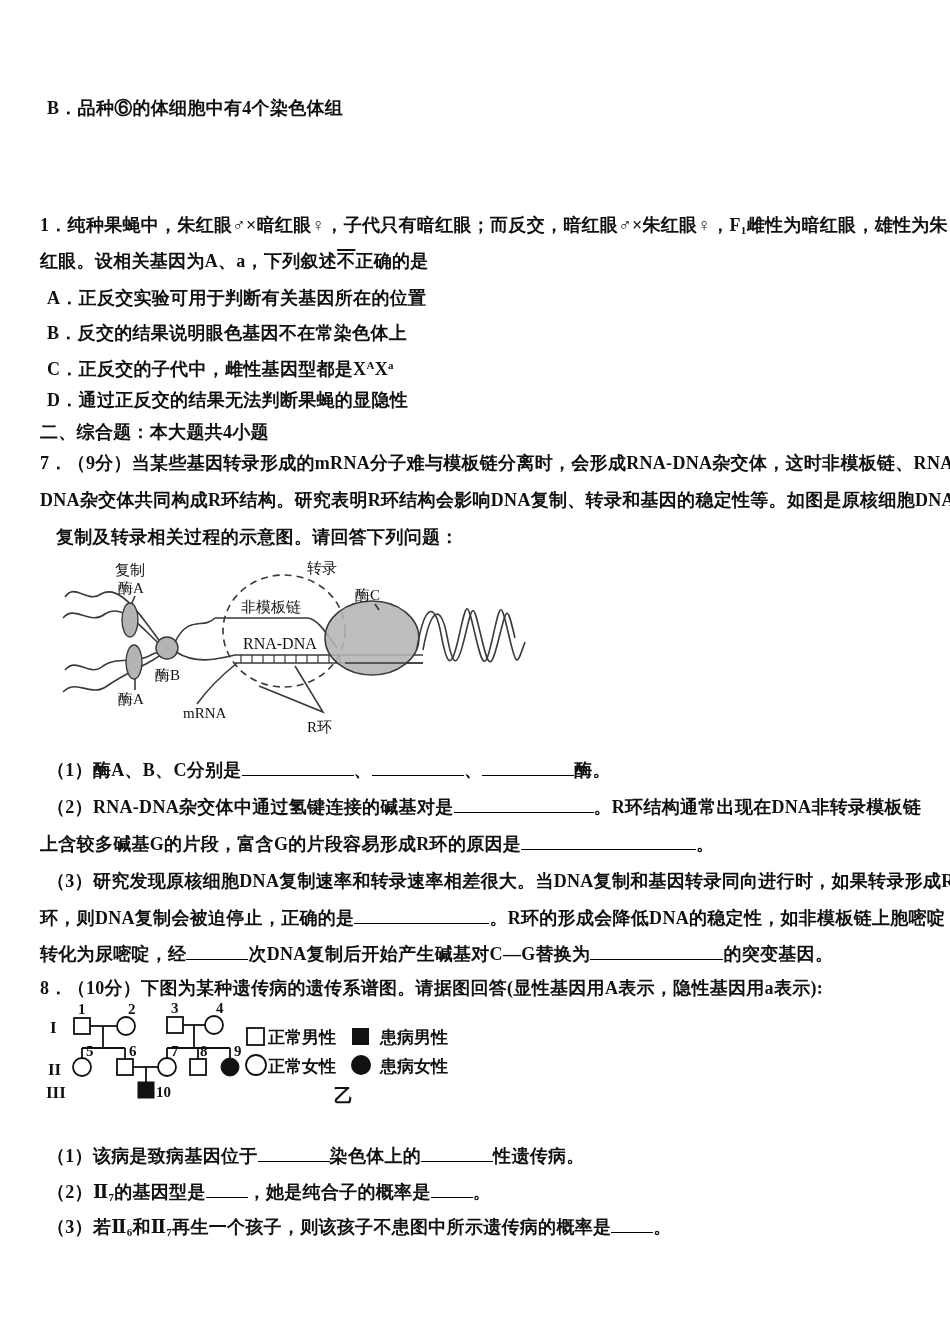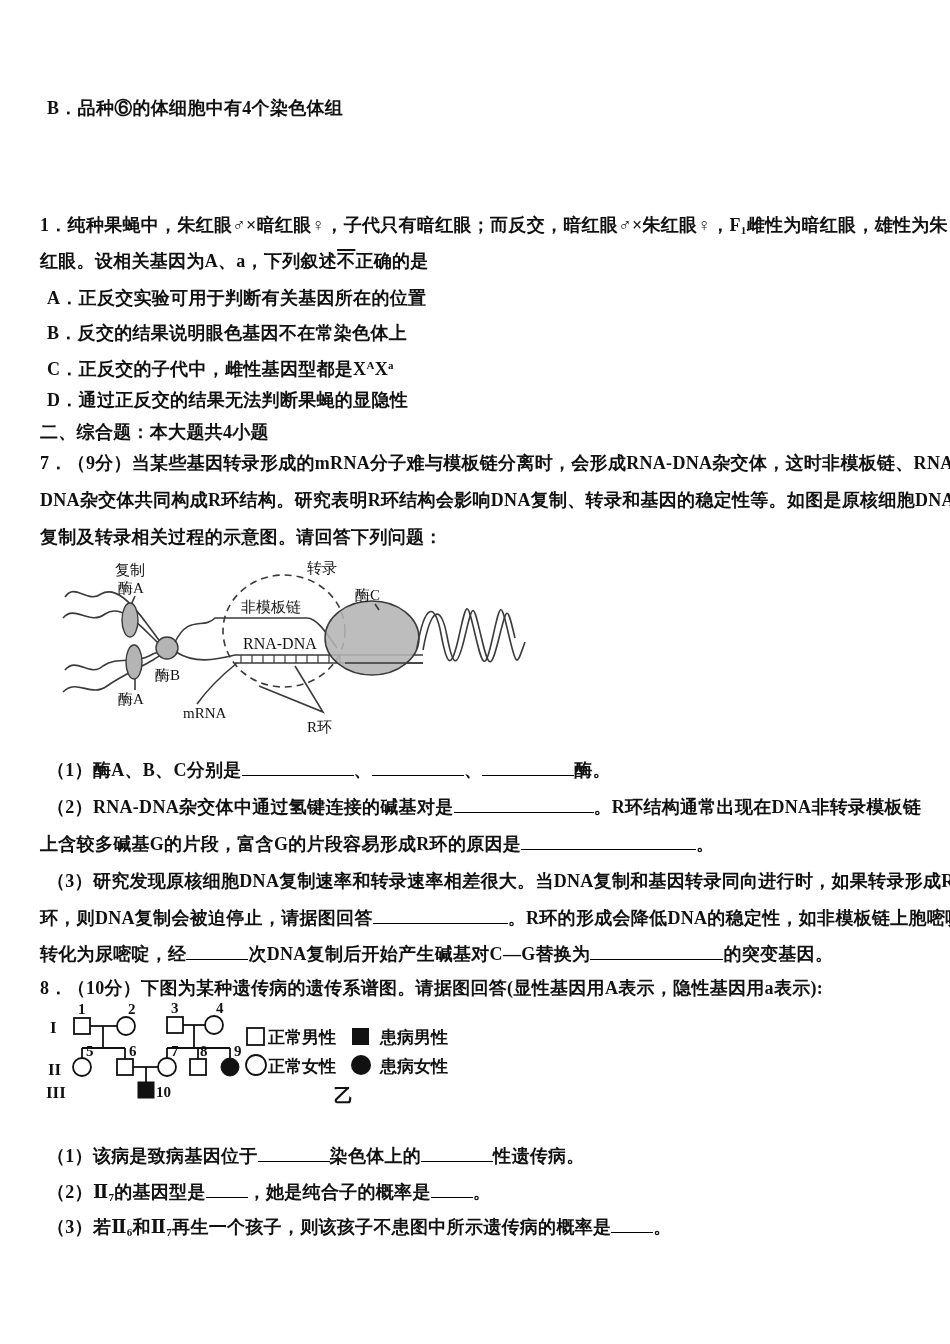--- a/index.html
+++ b/index.html
@@ -28,21 +28,21 @@
   <div class="line" style="top:248px;left:40px"><span>红眼。设相关基因为A、a，下列叙述</span><span class="ovl">不</span><span>正确的是</span></div>
   <div class="line" style="top:285px;left:47px"><span>A．正反交实验可用于判断有关基因所在的位置</span></div>
   <div class="line" style="top:320px;left:47px"><span>B．反交的结果说明眼色基因不在常染色体上</span></div>
   <div class="line" style="top:352px;left:47px"><span>C．正反交的子代中，雌性基因型都是X</span><span class="sup">A</span><span>X</span><span class="sup">a</span></div>
   <div class="line" style="top:387px;left:47px"><span>D．通过正反交的结果无法判断果蝇的显隐性</span></div>
 
   <div class="line" style="top:419px;left:40px"><span>二、综合题：本大题共4小题</span></div>
 
   <div class="line" style="top:450px;left:40px"><span>7．（9分）当某些基因转录形成的mRNA分子难与模板链分离时，会形成RNA-DNA杂交体，这时非模板链、RNA-</span></div>
   <div class="line" style="top:487px;left:40px"><span>DNA杂交体共同构成R环结构。研究表明R环结构会影响DNA复制、转录和基因的稳定性等。如图是原核细胞DNA</span></div>
-  <div class="line" style="top:524px;left:40px"><span>复制及转录相关过程的示意图。请回答下列问题：</span></div>
+  <div class="line" style="top:524px;left:56px"><span>复制及转录相关过程的示意图。请回答下列问题：</span></div>
 
   <svg style="position:absolute;left:55px;top:552px" width="480" height="188" viewBox="0 0 480 188">
 
     <text x="60" y="23" font-size="15">复制</text>
     <text x="63" y="41" font-size="15">酶A</text>
     <text x="252" y="21" font-size="15">转录</text>
 
     <ellipse cx="229" cy="79" rx="61" ry="56" class="figline" stroke-dasharray="7 5"></ellipse>
 
     <path class="figline" d="M10,45 C20,30 32,52 46,42 C60,34 76,50 92,72 C98,80 104,88 108,94"></path>
@@ -91,21 +91,21 @@
     <path class="figline" d="M368,98 C376,54 386,52 392,84 S402,118 410,84 S418,50 426,84 S436,118 444,86 S452,52 460,86"></path>
 
     <path class="figline" d="M240,114 L268,160 L204,134"></path>
     <text x="252" y="180" font-size="15">R环</text>
   </svg>
 
   <div class="line" style="top:757px;left:47px"><span>（1）酶A、B、C分别是</span><span class="blank" style="width: 112px;"></span><span>、</span><span class="blank" style="width: 92px;"></span><span>、</span><span class="blank" style="width: 92px;"></span><span>酶。</span></div>
   <div class="line" style="top:794px;left:47px"><span>（2）RNA-DNA杂交体中通过氢键连接的碱基对是</span><span class="blank" style="width: 140px;"></span><span>。R环结构通常出现在DNA非转录模板链</span></div>
   <div class="line" style="top:831px;left:40px"><span>上含较多碱基G的片段，富含G的片段容易形成R环的原因是</span><span class="blank" style="width: 175px;"></span><span>。</span></div>
   <div class="line" style="top:868px;left:47px"><span>（3）研究发现原核细胞DNA复制速率和转录速率相差很大。当DNA复制和基因转录同向进行时，如果转录形成R</span></div>
-  <div class="line" style="top:905px;left:40px"><span>环，则DNA复制会被迫停止，请据图回答</span><span class="blank" style="width: 135px;"></span><span>。R环的形成会降低DNA的稳定性，如非模板链上胞嘧啶</span></div>
+  <div class="line" style="top:905px;left:40px"><span>环，则DNA复制会被迫停止，正确的是</span><span class="blank" style="width: 135px;"></span><span>。R环的形成会降低DNA的稳定性，如非模板链上胞嘧啶</span></div>
   <div class="line" style="top:941px;left:40px"><span>转化为尿嘧啶，经</span><span class="blank" style="width: 62px;"></span><span>次DNA复制后开始产生碱基对C—G替换为</span><span class="blank" style="width: 133px;"></span><span>的突变基因。</span></div>
 
   <div class="line" style="top:975px;left:40px"><span>8．（10分）下图为某种遗传病的遗传系谱图。请据图回答(显性基因用A表示，隐性基因用a表示):</span></div>
 
   <svg style="position:absolute;left:40px;top:998px" width="600" height="120" viewBox="0 0 600 120">
 
     <text x="10" y="35" font-size="17" font-weight="bold">I</text>
     <text x="8" y="77" font-size="17" font-weight="bold">II</text>
     <text x="6" y="100" font-size="17" font-weight="bold">III</text>
 

